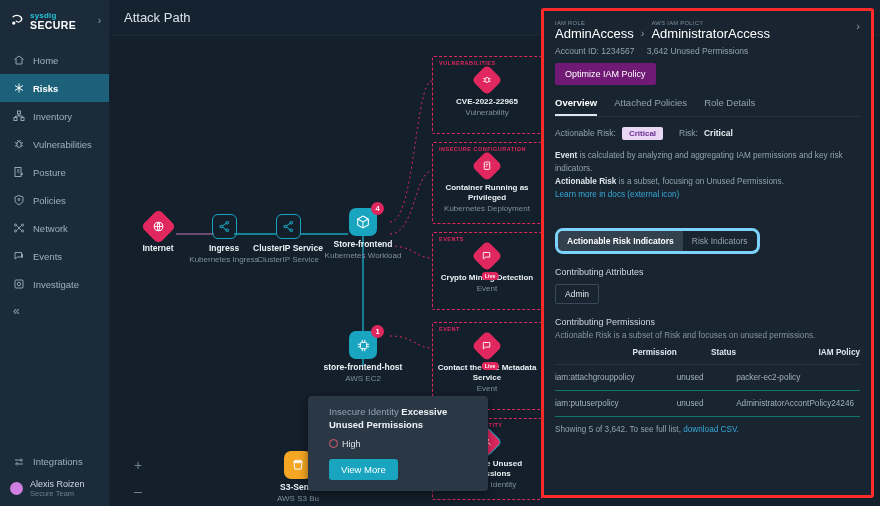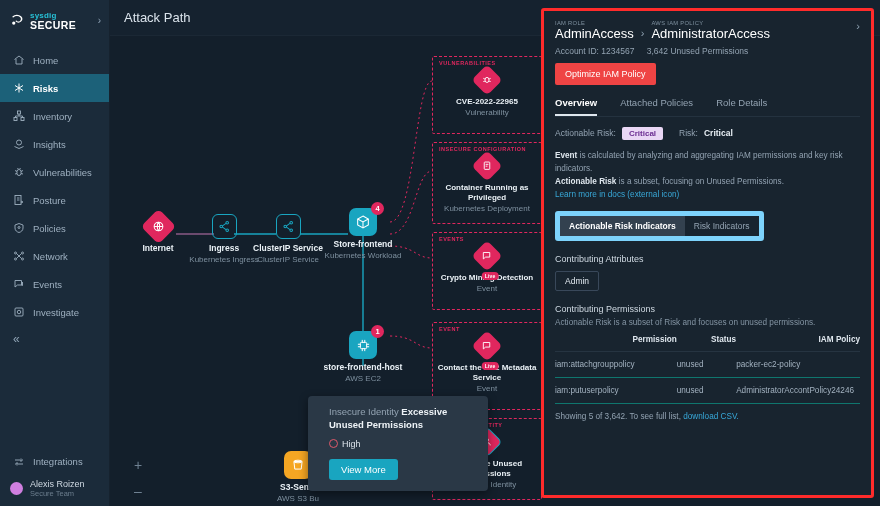--- a/index.html
+++ b/index.html
@@ -131,37 +131,37 @@
   .panel-inner{ padding:9px 11px 0 11px; height:100%; }
   .phead-row{ display:flex; align-items:flex-start; }
   .crumb{ display:flex; align-items:flex-start; gap:7px; }
   .crumb-col .k{ font-size:5.8px; color:#7e909f; letter-spacing:.3px; text-transform:uppercase; line-height:1.2; }
   .crumb-col .v{ font-size:13px; color:#fff; line-height:1.15; }
   .crumb-sep{ color:#8da0b0; font-size:11px; align-self:center; padding-top:5px; }
   .phead-chev{ margin-left:auto; color:#8da0b0; font-size:11px; cursor:pointer; }
   .meta{ font-size:8.5px; color:#93a3b2; margin-top:4px; }
   .meta span{ margin-right:10px; }
   .opt-btn{
-    margin-top:7px; background:#ef4444; color:#fff; border:none; border-radius:2px;
+    margin-top:7px; background:#701a75; color:#fff; border:none; border-radius:2px;
     font-size:9px; padding:6px 10px; cursor:pointer; font-family:inherit;
   }
-  .tabs{ display:flex; gap:23px; margin-top:12px; border-bottom:1px solid #24323f; }
+  .tabs{ display:flex; gap:17px; margin-top:12px; border-bottom:1px solid #24323f; }
   .tab{ font-size:9.5px; color:#93a3b2; padding-bottom:6px; cursor:pointer; }
   .tab.active{ color:#fff; font-weight:bold; border-bottom:2px solid #dfe7ee; }
 
   .riskrow{ display:flex; align-items:center; gap:6px; margin-top:10px; font-size:8.5px; color:#93a3b2; }
   .chip-critical{ background:#e9d7f5; color:#6a2d91; font-weight:bold; font-size:8px; padding:2px 7px; border-radius:2px; }
   .riskrow .k2{ margin-left:10px; }
   .riskrow .v2{ color:#e7eef4; font-weight:bold; }
 
   .desc{ margin-top:9px; font-size:8.2px; color:#93a3b2; line-height:1.6; }
   .desc b{ color:#dfe7ee; }
   .lnk{ color:#38a8d8; text-decoration:none; cursor:pointer; }
 
-  .segctl{ margin-top:10px; display:inline-flex; border:5px solid #7dd3fc; border-radius:3px; overflow:hidden; }
+  .segctl{ margin-top:27px; display:inline-flex; border:3px solid #7dd3fc; border-radius:8px; overflow:hidden; }
   .seg{ font-size:8.5px; padding:5px 9px; color:#93a3b2; cursor:pointer; }
   .seg.active{ background:#33414f; color:#fff; font-weight:bold; }
 
   .sec-h{ margin-top:13px; font-size:9px; color:#cfd9e2; }
   .attr-chip{
     display:inline-block; margin-top:7px; border:1px solid #39485a; border-radius:2px;
     padding:4px 9px; font-size:8.5px; color:#e0e8ef;
   }
   .sec-sub{ margin-top:4px; font-size:8.2px; color:#8495a4; }
 
@@ -219,29 +219,20 @@
       <div class="navitem">
         <span class="ic">
             <svg width="12" height="12" viewBox="0 0 24 24" fill="none" stroke="#9fb1c1" stroke-width="1.8">
               <rect x="9" y="2" width="6" height="6"></rect>
               <rect x="2" y="15" width="6" height="6"></rect>
               <rect x="16" y="15" width="6" height="6"></rect>
               <path d="M12 8v4M5 15v-3h14v3"></path>
             </svg>
           </span>
         <span class="nlabel">Inventory</span>
-      </div>
-      <div class="navitem">
-        <span class="ic">
-            <svg width="12" height="12" viewBox="0 0 24 24" fill="none" stroke="#9fb1c1" stroke-width="1.8">
-              <circle cx="12" cy="9" r="5"></circle>
-              <path d="M3 17l9 4 9-4"></path>
-            </svg>
-          </span>
-        <span class="nlabel">Insights</span>
       </div>
       <div class="navitem">
         <span class="ic">
             <svg width="12" height="12" viewBox="0 0 24 24" fill="none" stroke="#9fb1c1" stroke-width="1.8">
               <rect x="8" y="7" width="8" height="12" rx="4"></rect>
               <path d="M4 9l4 2M20 9l-4 2M4 16l4-1M20 16l-4-1M9 6l1.5-2M15 6l-1.5-2"></path>
             </svg>
           </span>
         <span class="nlabel">Vulnerabilities</span>
       </div>

